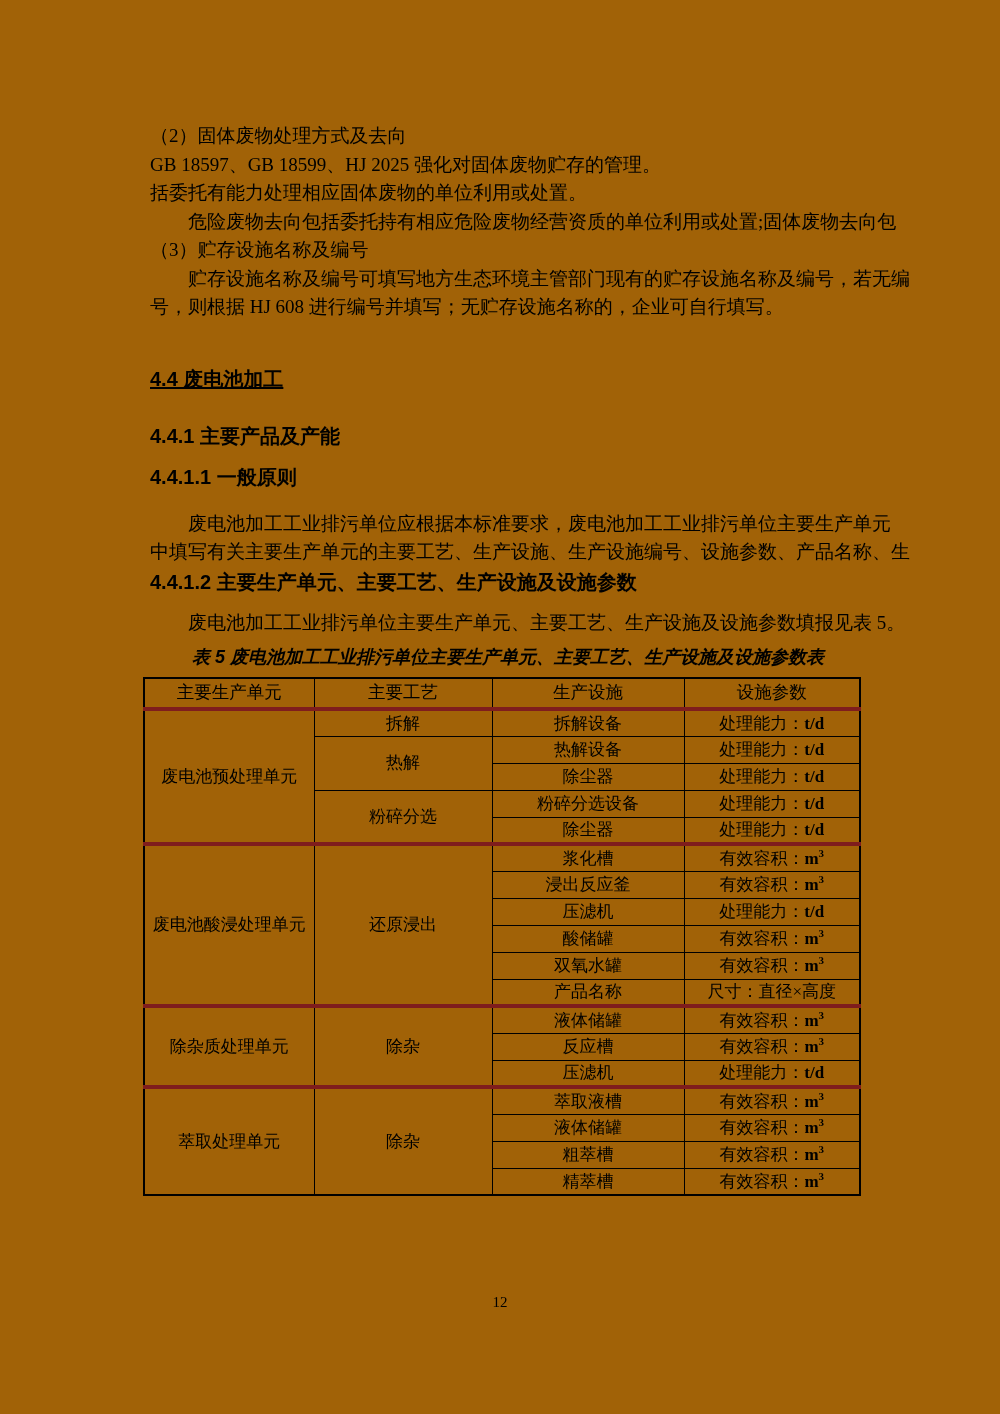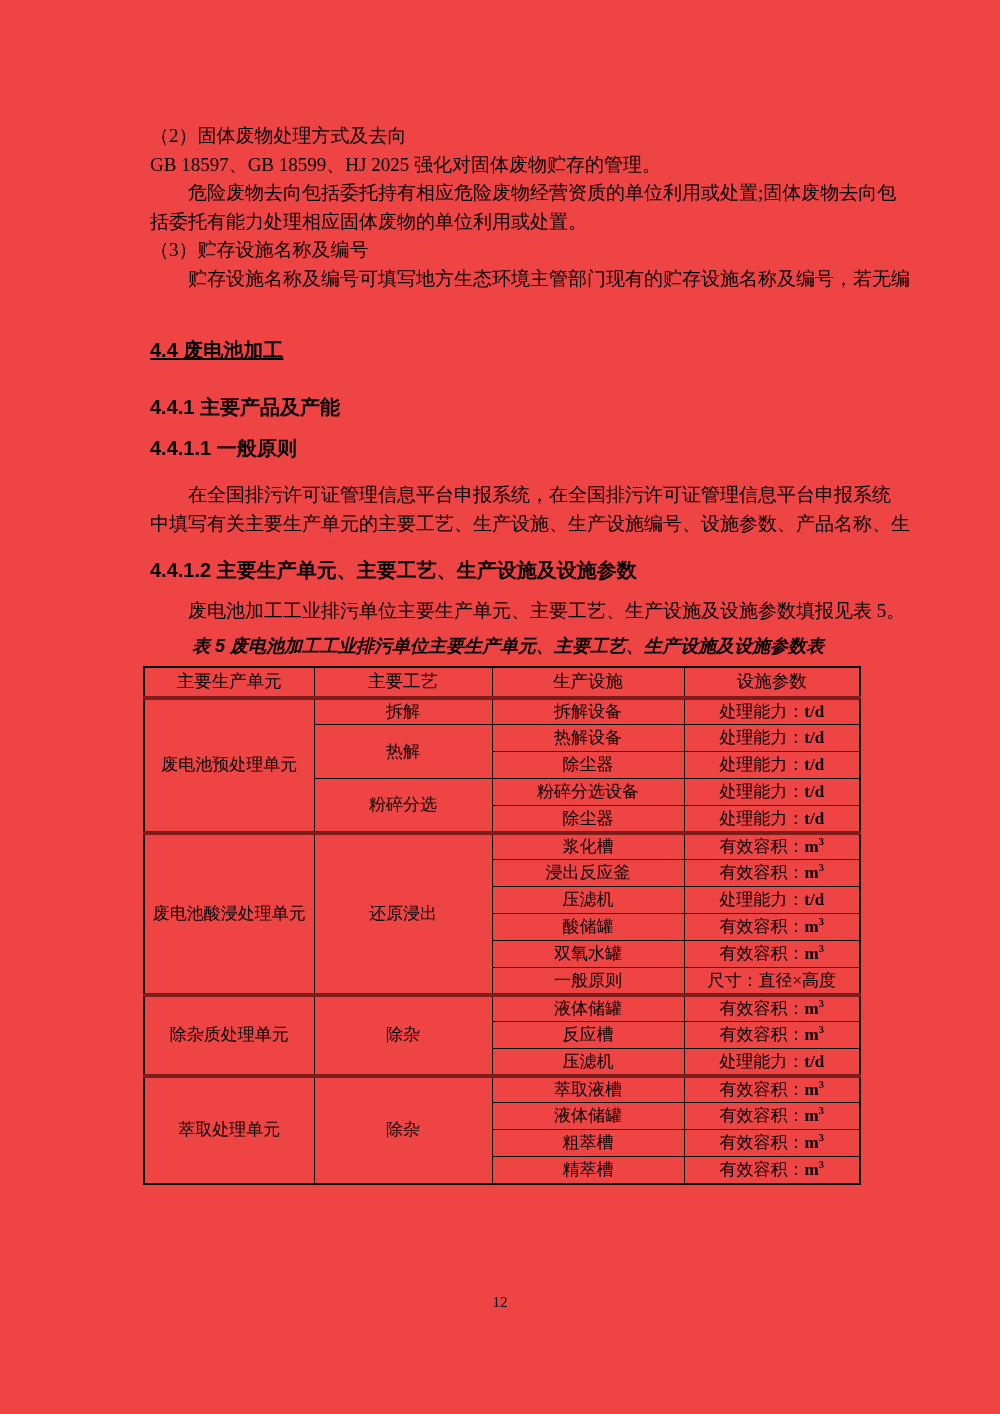--- a/index.html
+++ b/index.html
@@ -1,21 +1,21 @@
 <!DOCTYPE html>
 <html><head>
 <meta charset="utf-8">
 <style>
   * { box-sizing: border-box; margin: 0; padding: 0; }
   html, body { background: #ffffff; }
   .page {
     position: relative;
     width: 1000px;
     height: 1414px;
-    background: #ef4444;
+    background: #a16207;
     color: #000000;
     overflow: hidden;
     font-family: "Liberation Serif", "DejaVu Serif", serif;
   }
   .content {
     position: absolute;
     left: 150px;
     top: 122px;
     width: 716px;
   }
@@ -30,21 +30,21 @@
     font-family: "Liberation Sans", "DejaVu Sans", sans-serif;
     font-weight: bold;
     font-size: 20px;
     line-height: 30px;
     white-space: nowrap;
   }
   .hd-44   { margin-top: 42px; text-decoration: underline; }
   .hd-441  { margin-top: 27px; }
   .hd-4411 { margin-top: 11px; }
   .para-gap { margin-top: 18px; }
-  .hd-4412 { margin-top: 17px; }
+  .hd-4412 { }
   .ref-gap { margin-top: 12px; text-align: right; }
   .cap {
     margin-top: 6px;
     font-family: "Liberation Sans", "DejaVu Sans", sans-serif;
     font-weight: bold;
     font-size: 18px;
     line-height: 28px;
     text-align: center;
     white-space: nowrap;
     font-style: italic;
@@ -91,30 +91,31 @@
   }
 </style>
 </head>
 <body>
 
 <div class="page">
   <div class="content">
 
     <p class="bl">（2）固体废物处理方式及去向</p>
     <p class="bl">GB 18597、GB 18599、HJ 2025 强化对固体废物贮存的管理。</p>
+    <p class="bl">括委托有能力处理相应固体废物的单位利用或处置。</p>
     <p class="bl ind">危险废物去向包括委托持有相应危险废物经营资质的单位利用或处置;固体废物去向包</p>
-    <p class="bl">括委托有能力处理相应固体废物的单位利用或处置。</p>
     <p class="bl">（3）贮存设施名称及编号</p>
     <p class="bl ind">贮存设施名称及编号可填写地方生态环境主管部门现有的贮存设施名称及编号，若无编</p>
+    <p class="bl">号，则根据 HJ 608 进行编号并填写；无贮存设施名称的，企业可自行填写。</p>
 
     <h2 class="hd hd-44">4.4 废电池加工</h2>
     <h3 class="hd hd-441">4.4.1 主要产品及产能</h3>
     <h4 class="hd hd-4411">4.4.1.1 一般原则</h4>
 
-    <p class="bl ind para-gap">在全国排污许可证管理信息平台申报系统，在全国排污许可证管理信息平台申报系统</p>
+    <p class="bl ind para-gap">废电池加工工业排污单位应根据本标准要求，废电池加工工业排污单位主要生产单元</p>
     <p class="bl">中填写有关主要生产单元的主要工艺、生产设施、生产设施编号、设施参数、产品名称、生</p>
 
     <h4 class="hd hd-4412">4.4.1.2 主要生产单元、主要工艺、生产设施及设施参数</h4>
 
     <p class="bl ind ref-gap">废电池加工工业排污单位主要生产单元、主要工艺、生产设施及设施参数填报见表 5。</p>
 
     <p class="cap">表 5 废电池加工工业排污单位主要生产单元、主要工艺、生产设施及设施参数表</p>
 
     <table class="tbl">
       <colgroup>
@@ -170,21 +171,21 @@
         </tr>
         <tr>
           <td>酸储罐</td>
           <td><span>有效容积：</span><span class="unit">m</span><sup class="unit">3</sup></td>
         </tr>
         <tr>
           <td>双氧水罐</td>
           <td><span>有效容积：</span><span class="unit">m</span><sup class="unit">3</sup></td>
         </tr>
         <tr>
-          <td>一般原则</td>
+          <td>产品名称</td>
           <td><span>尺寸：直径×高度</span><span class="unit"></span><sup class="unit"></sup></td>
         </tr>
         <tr class="grp">
           <td rowspan="3">除杂质处理单元</td>
           <td rowspan="3">除杂</td>
           <td>液体储罐</td>
           <td><span>有效容积：</span><span class="unit">m</span><sup class="unit">3</sup></td>
         </tr>
         <tr>
           <td>反应槽</td>

